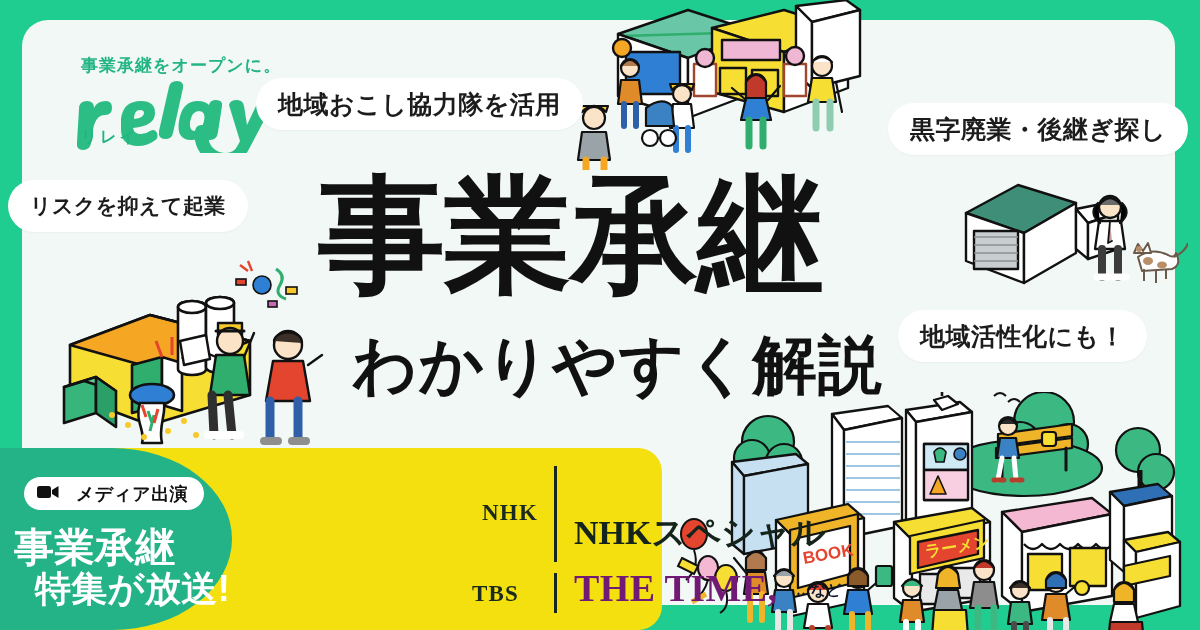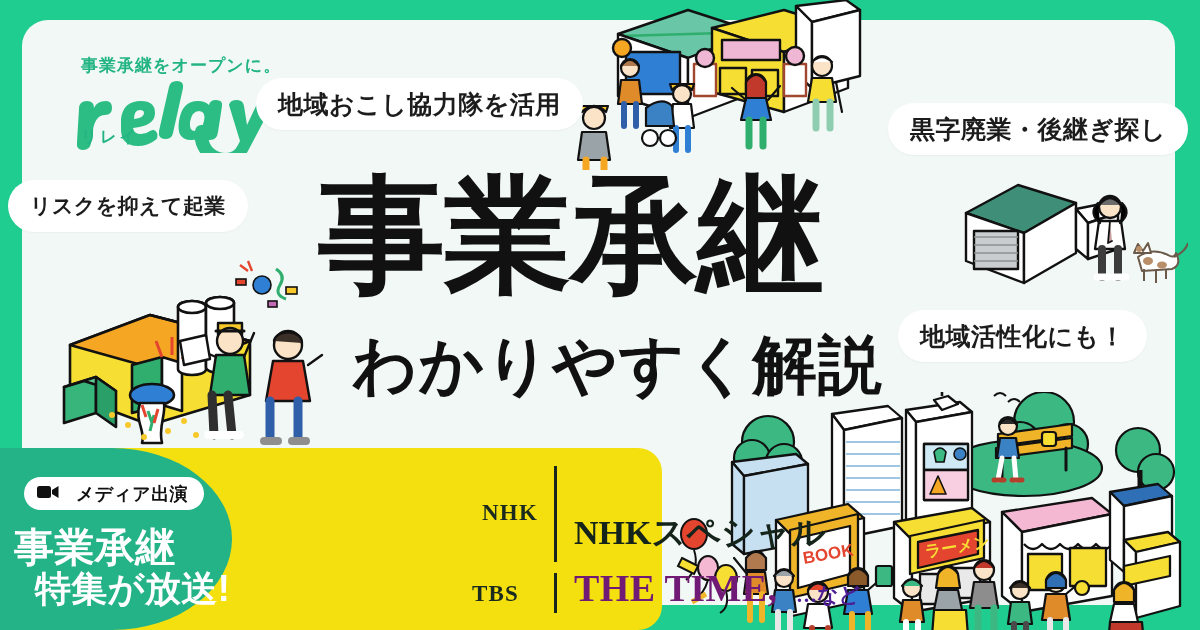--- a/index.html
+++ b/index.html
@@ -93,21 +93,21 @@
   .divider-tbs{
     position:absolute;left:318px;top:125px;width:3px;height:40px;background:#17261c;
   }
   .nhk-label{position:absolute;left:236px;top:52px;width:76px;text-align:center;
     font-size:23px;font-weight:700;color:#1b2a1f;letter-spacing:.05em;}
   .tbs-label{position:absolute;left:236px;top:133px;width:76px;text-align:left;
     font-size:23px;font-weight:700;color:#1b2a1f;letter-spacing:.05em;}
   .prog-1{position:absolute;left:338px;top:12px;font-size:38px;font-weight:800;color:#14241a;white-space:nowrap;}
   .prog-2{position:absolute;left:338px;top:62px;font-size:34px;font-weight:800;color:#14241a;white-space:nowrap;}
   .prog-3{position:absolute;left:338px;top:118px;font-size:38px;font-weight:800;color:#701a75;white-space:nowrap;letter-spacing:.01em;}
-  .prog-etc{position:absolute;left:560px;top:133px;font-size:21px;font-weight:700;color:#4c1d95;white-space:nowrap;}
+  .prog-etc{position:absolute;left:560px;top:133px;font-size:15px;font-weight:700;color:#0f172a;white-space:nowrap;}
 </style>
 </head>
 <body>
 
 <div class="stage">
 
   <div class="green-bg"></div>
   <div class="panel"></div>
 
   <div class="art" style="left:40px;top:245px;">

